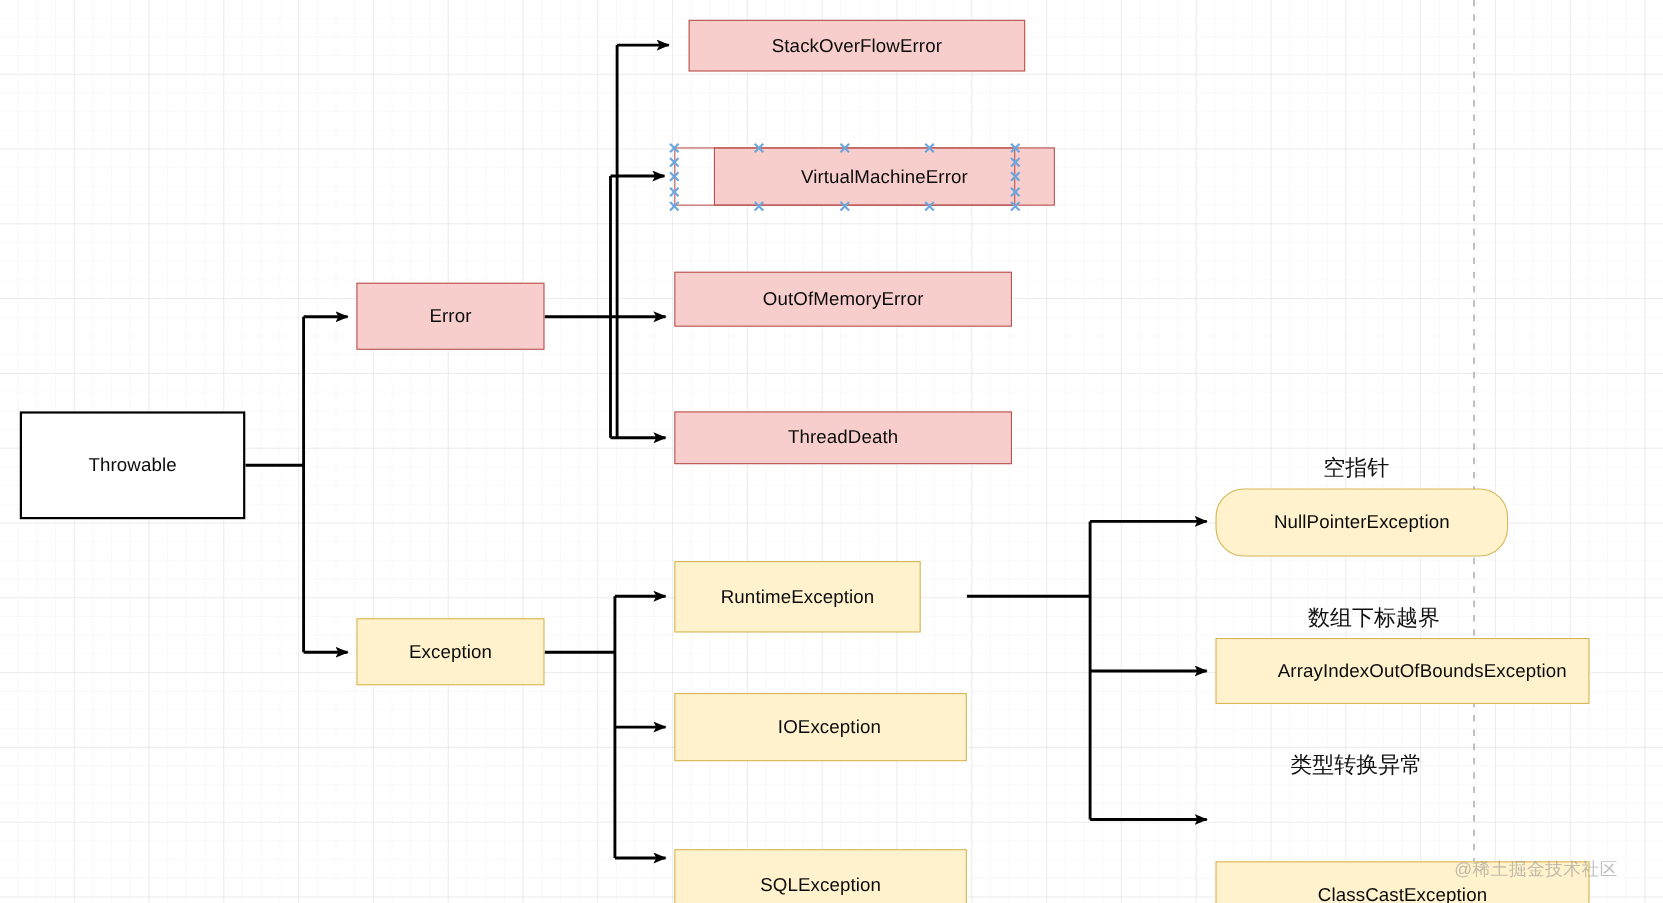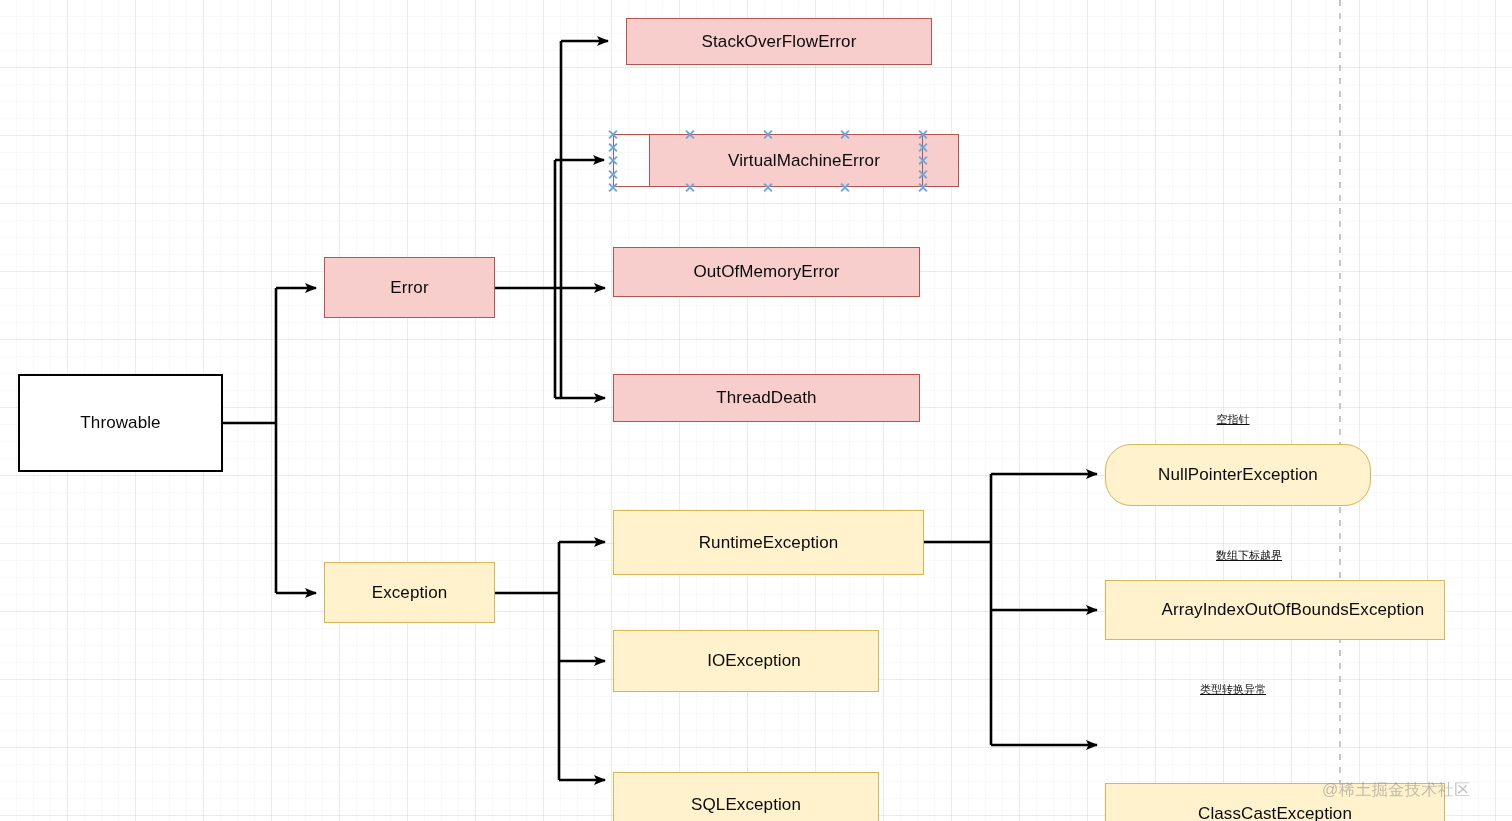--- a/index.html
+++ b/index.html
@@ -48,25 +48,24 @@
   .node.err {
     background: #f8cecc;
     border: 1.6px solid #b85450;
   }
   .node.exc {
     background: #fff2cc;
     border: 1.6px solid #d6b656;
   }
   .cn-label {
     position: absolute;
-    font-size: 11px;
+    font-size: 20px;
     color: #111111;
     white-space: nowrap;
     text-align: center;
-    text-decoration: underline;
   }
   .watermark {
     position: absolute;
     font-size: 16px;
     color: rgba(140,140,140,0.55);
     white-space: nowrap;
     letter-spacing: 0.5px;
   }
   .handle {
     position: absolute;
@@ -160,21 +159,21 @@
   </div>
 
   <div class="node err" style="left:613px; top:247px; width:307px; height:50px;">
     <span>OutOfMemoryError</span>
   </div>
 
   <div class="node err" style="left:613px; top:374px; width:307px; height:48px;">
     <span>ThreadDeath</span>
   </div>
 
-  <div class="node exc" style="left:613px; top:510px; width:311px; height:65px;">
+  <div class="node exc" style="left:613px; top:510px; width:224px; height:65px;">
     <span>RuntimeException</span>
   </div>
 
   <div class="node exc" style="left:613px; top:630px; width:266px; height:62px;padding-left:16px;">
     <span>IOException</span>
   </div>
 
   <div class="node exc" style="left:613px; top:748px; width:266px; height:65px;margin-top:24px;">
     <span>SQLException</span>
   </div>

